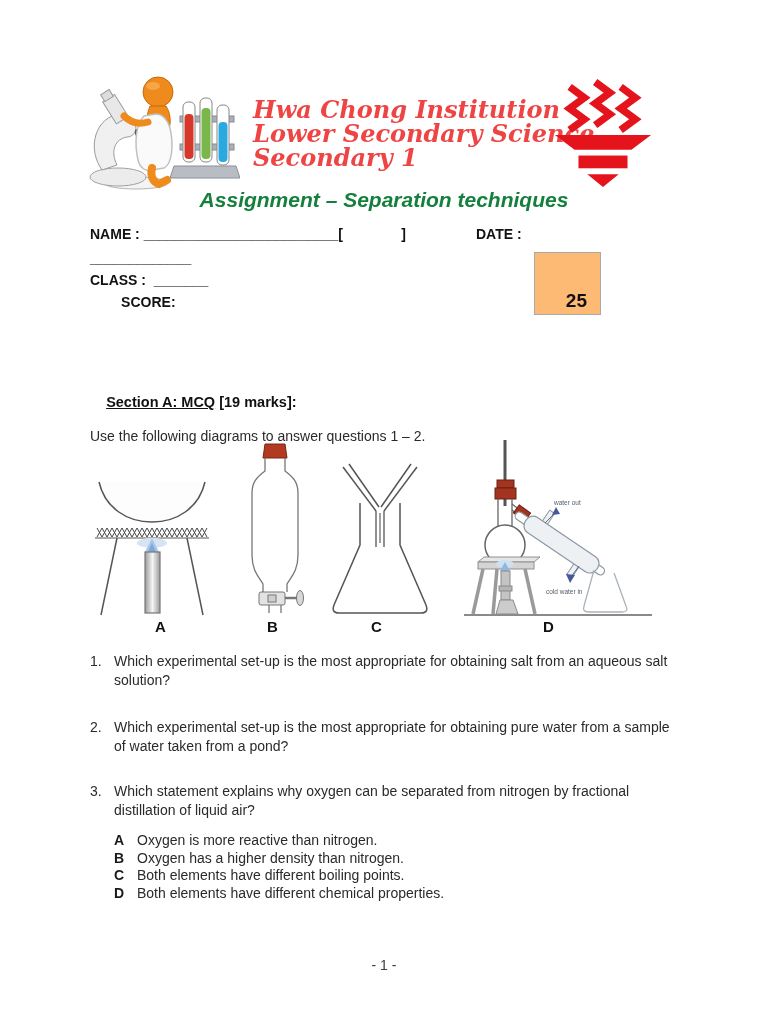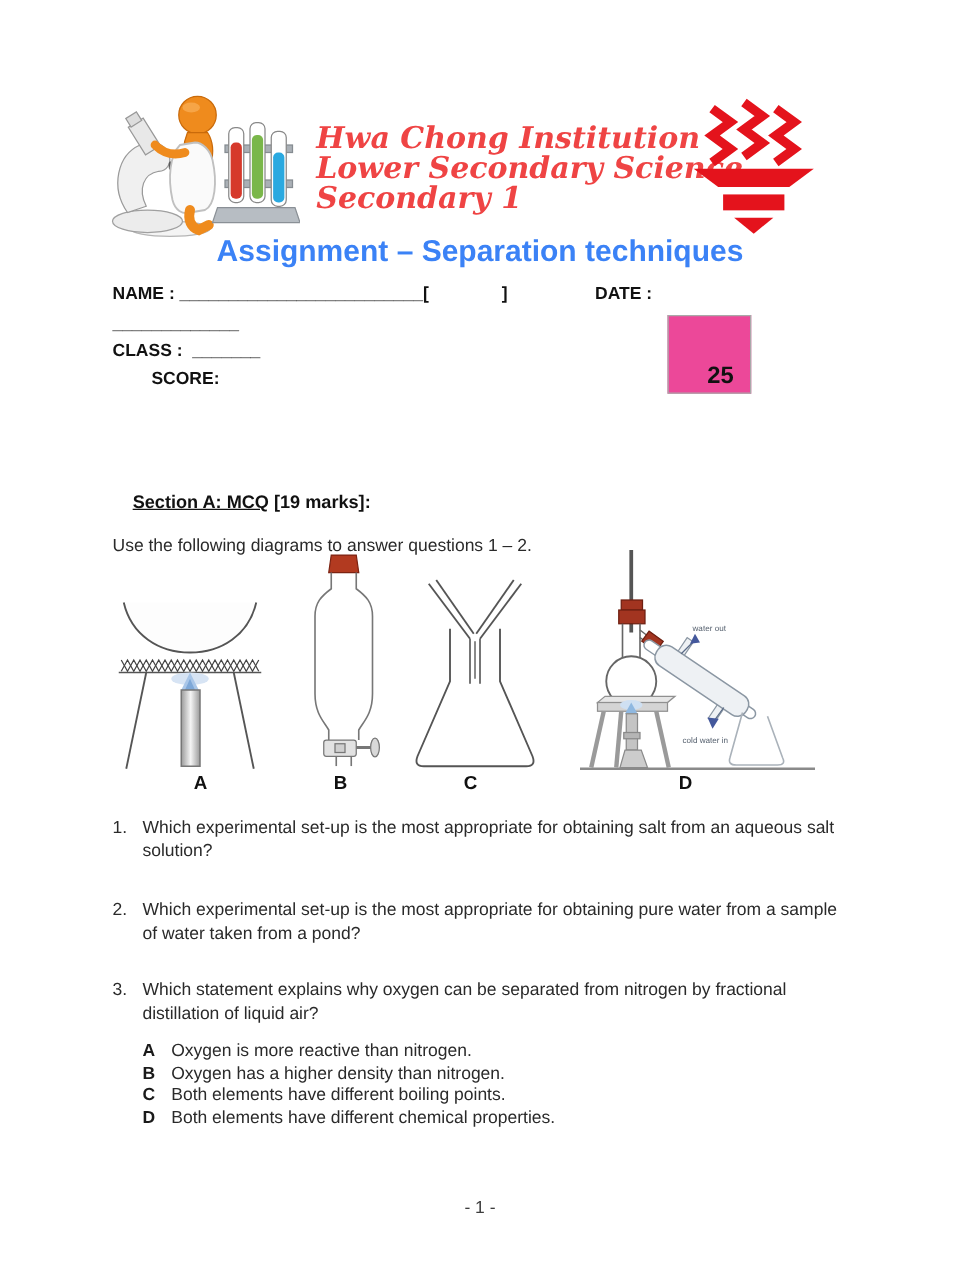--- a/index.html
+++ b/index.html
@@ -7,25 +7,25 @@
   .page {
     position:relative; width:768px; height:1024px; background:#ffffff;
     font-family:"Liberation Sans", sans-serif; color:#1c1c1c; overflow:hidden;
   }
   .abs { position:absolute; }
   .script-text {
     font-family:"DejaVu Serif", serif; font-style:italic; font-weight:bold;
     font-size:24px; line-height:24px; color:#ef4444; letter-spacing:0px;
   }
   .doc-title {
-    width:768px; text-align:center; font-weight:bold; font-size:24px; color:#3b82f6;
+    width:768px; text-align:center; font-weight:bold; font-size:21px; color:#15803d;font-style:italic;
   }
   .info-line { font-weight:bold; font-size:14px; white-space:pre; color:#111; }
   .score-box {
-    width:67px; height:63px; border:1.5px solid #a9a9a9; background:#ec4899;
+    width:67px; height:63px; border:1.5px solid #a9a9a9; background:#fdba74;
     display:flex; align-items:flex-end; justify-content:flex-end;
     padding:0 13px 2px 0; font-weight:bold; font-size:19px; color:#111;
   }
   .sec-head { font-weight:bold; font-size:14.5px; color:#111; white-space:pre; }
   .sec-head .u { text-decoration:underline; }
   .body-text { font-size:14px; line-height:19px; color:#2a2a2a; }
   .q-row { display:flex; }
   .q-num { width:24px; flex:0 0 24px; }
   .q-text { width:565px; }
   .opt-row { display:flex; line-height:17.5px; }

